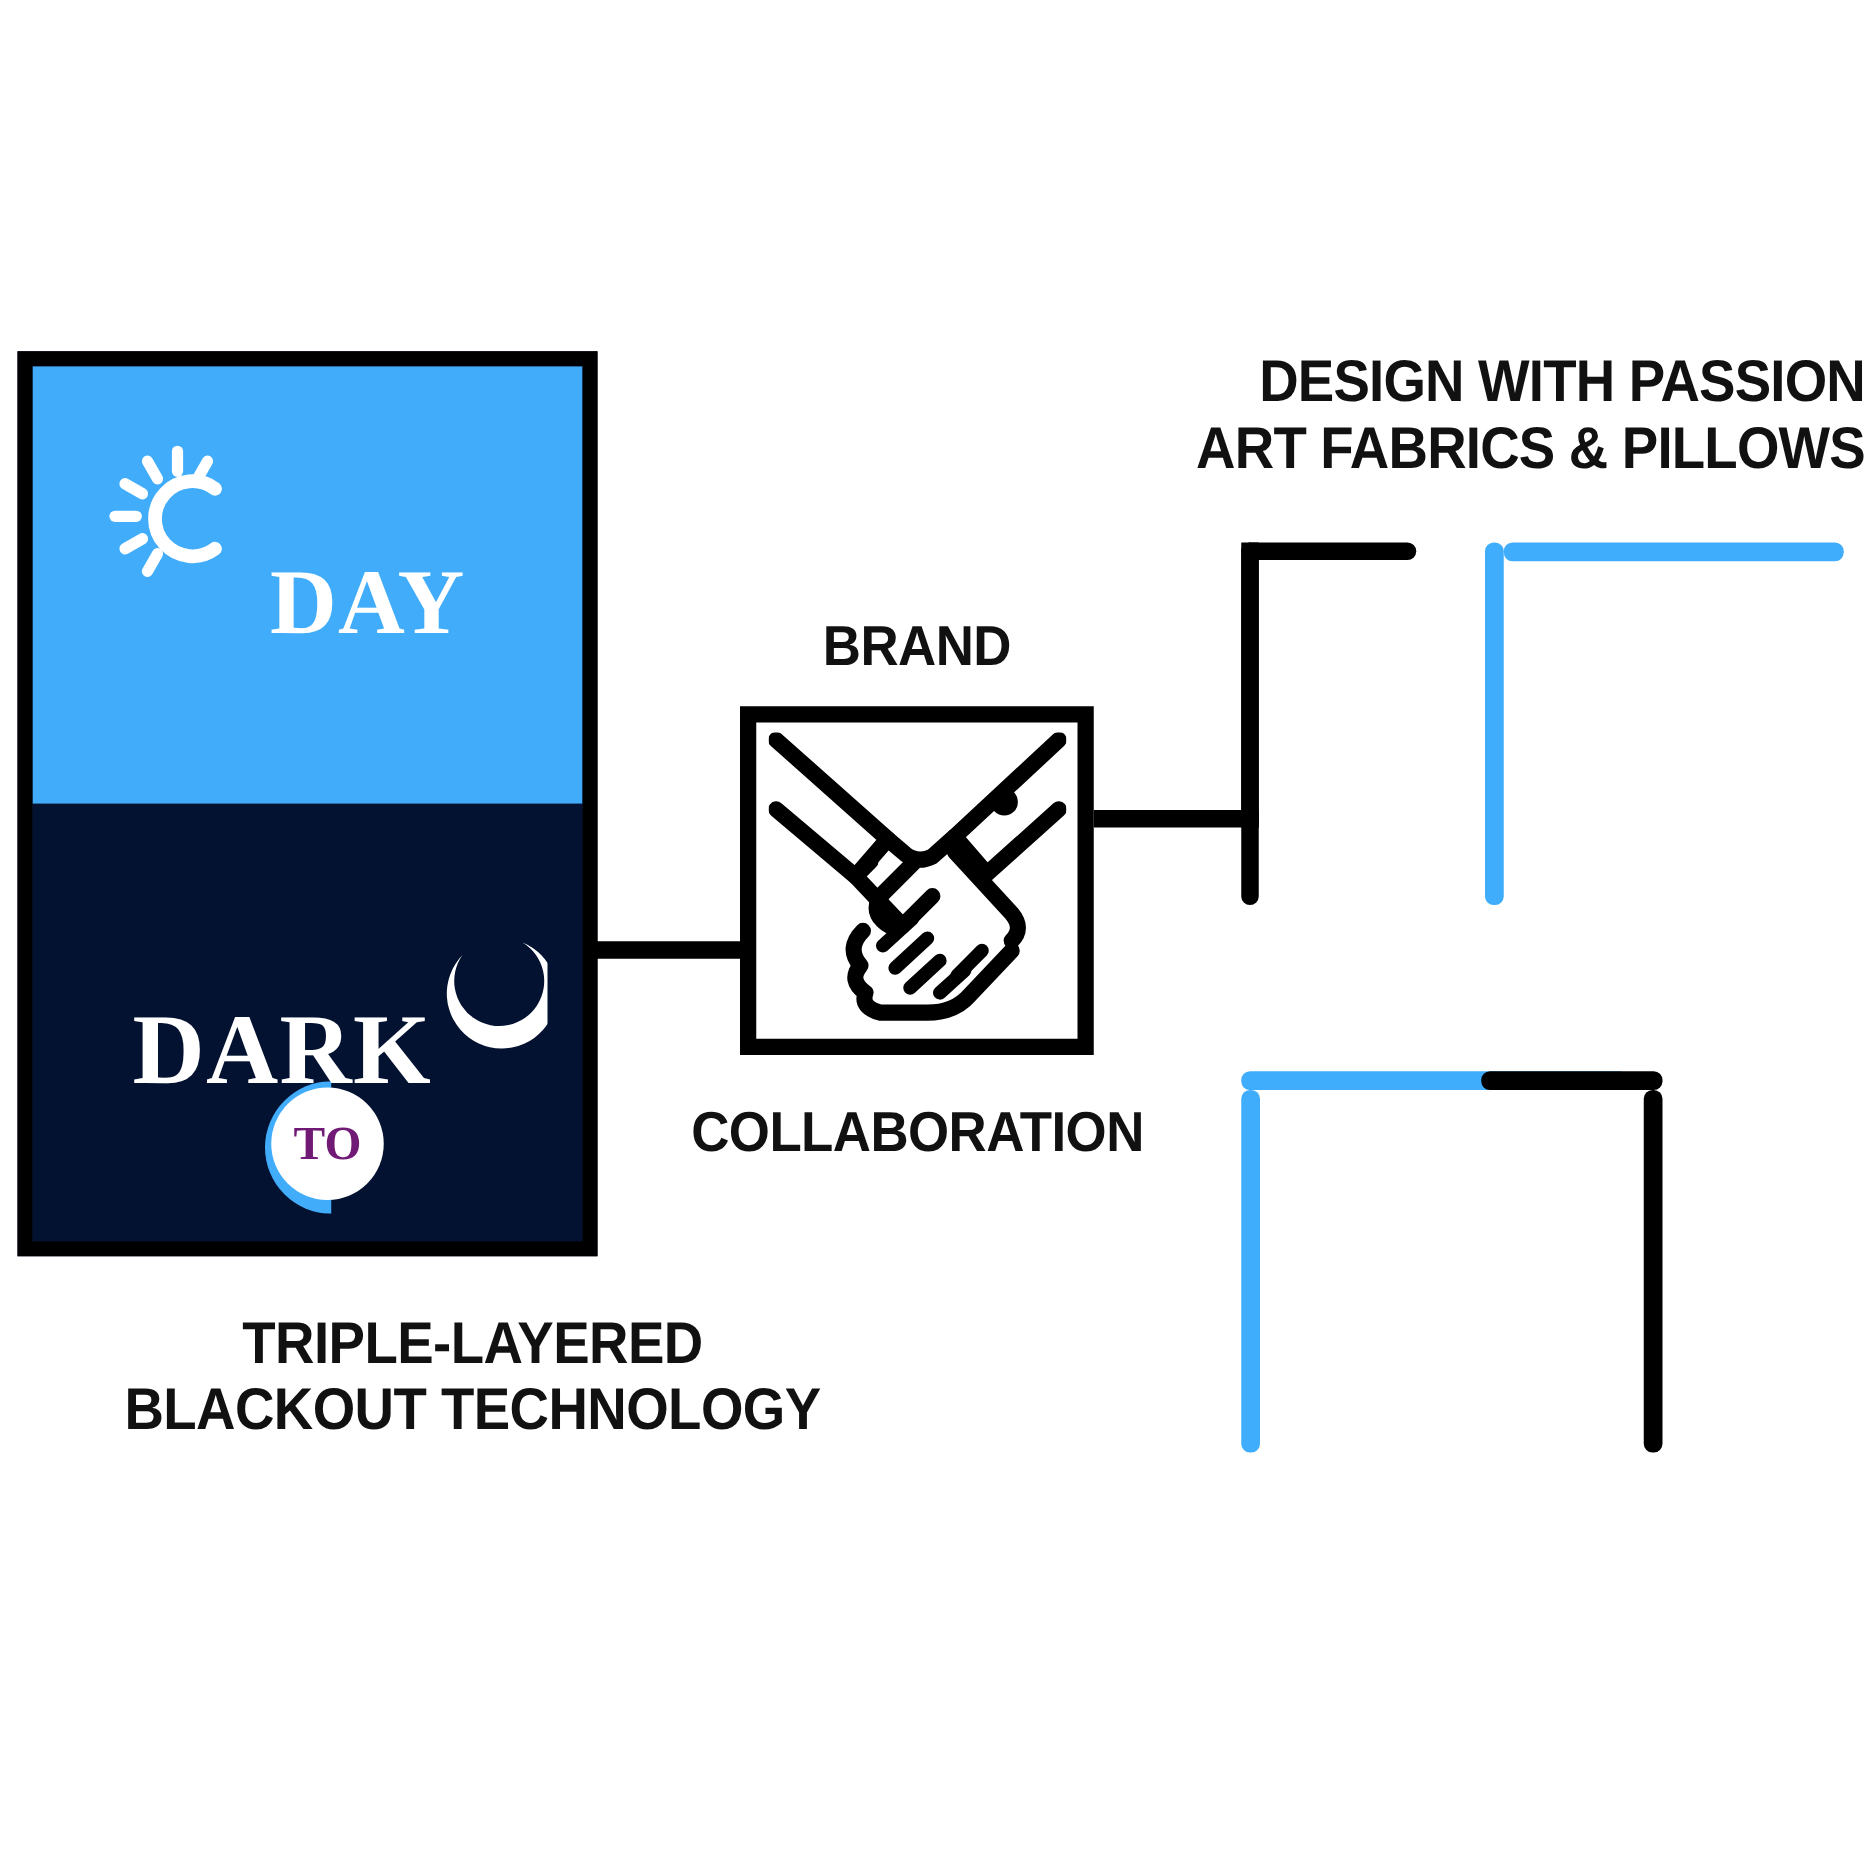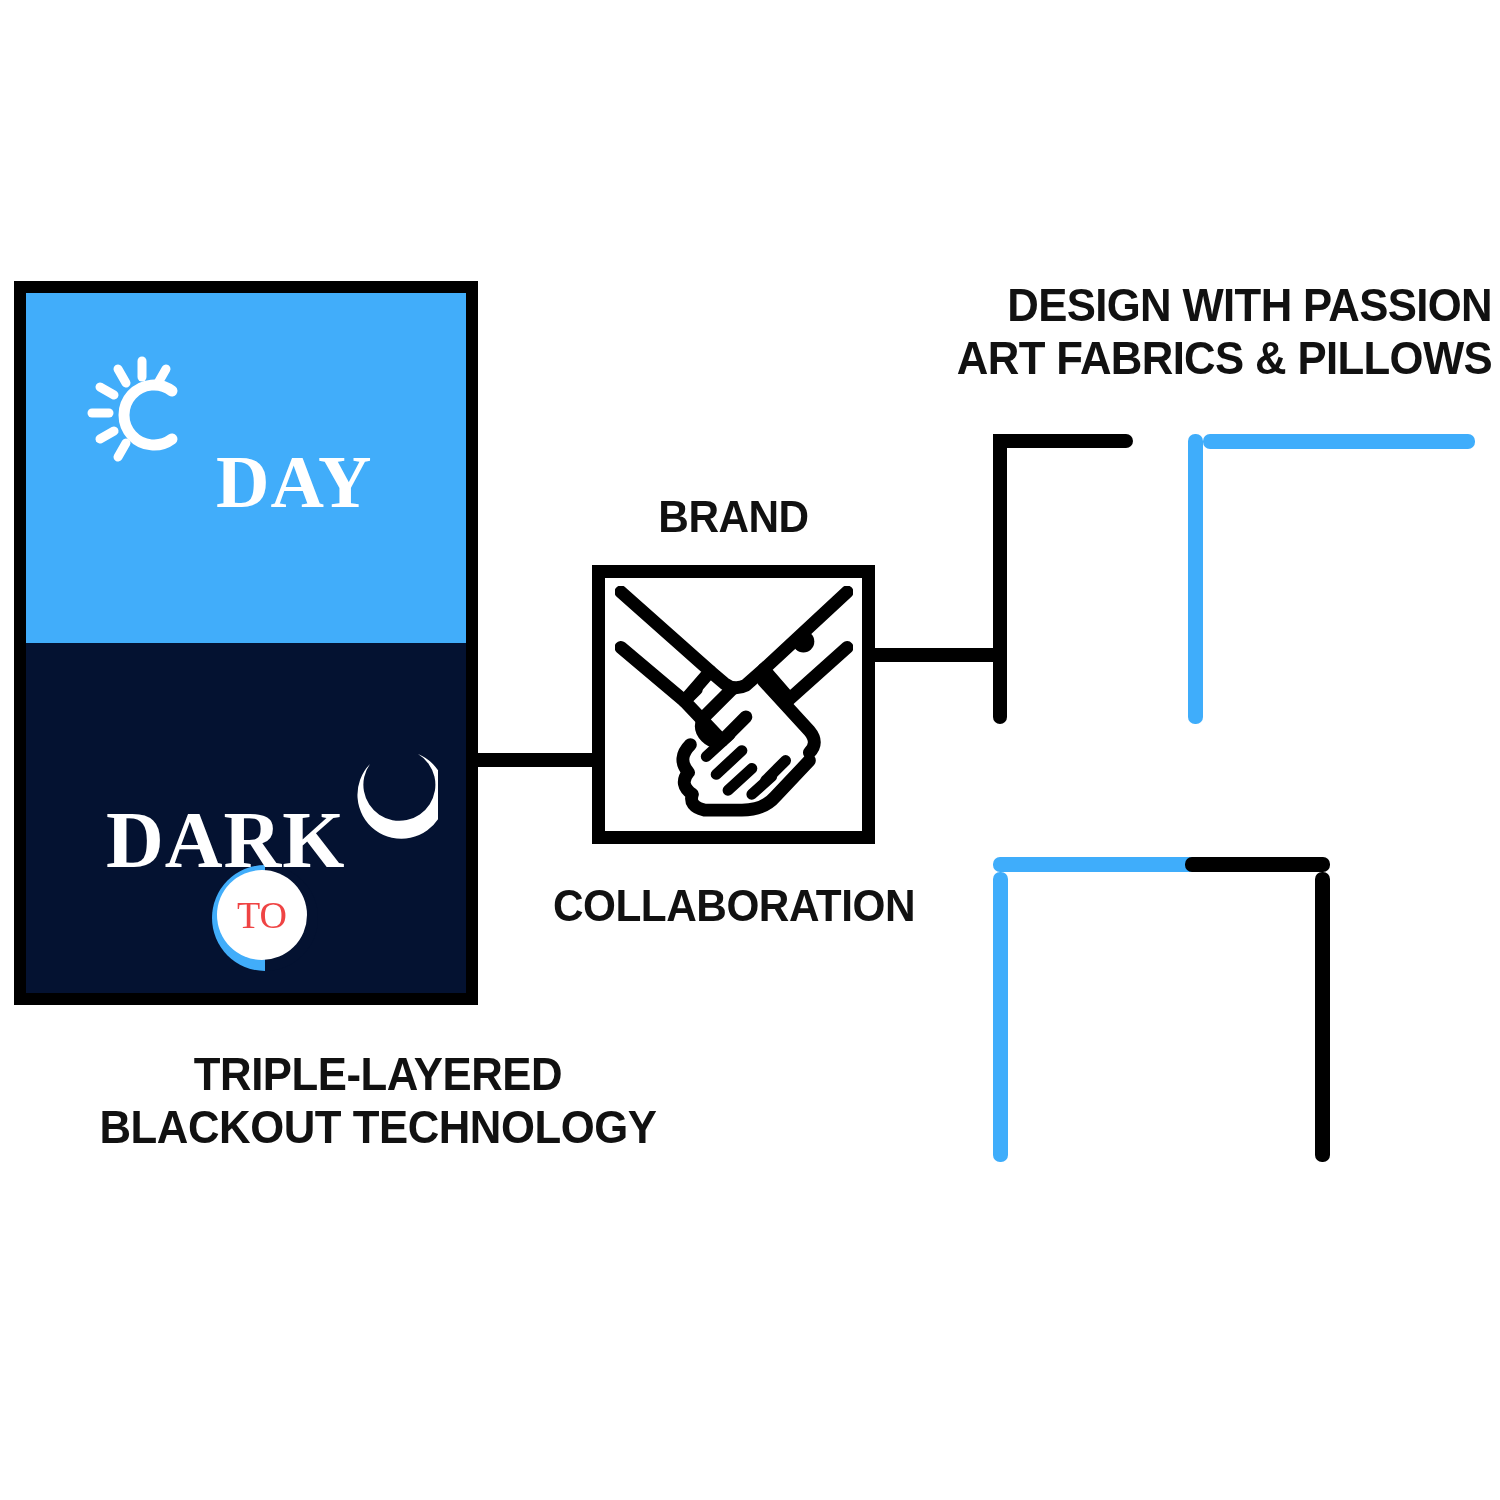--- a/index.html
+++ b/index.html
@@ -113,23 +113,23 @@
     left: 5px; top: 5px;
     width: 90px; height: 90px;
     border-radius: 50%;
     background: #ffffff;
     display: flex;
     align-items: center;
     justify-content: center;
   }
   #to-badge .disc span {
     font-family: "Liberation Serif", serif;
-    font-weight: normal;
+    font-weight: bold;
     font-size: 38px;
-    color: #ef4444;
+    color: #701a75;
     letter-spacing: 0px;
   }
 
   
   #product-caption {
     position: absolute;
     left: 0;
     top: 1048px;
     width: 756px;
     text-align: center;

